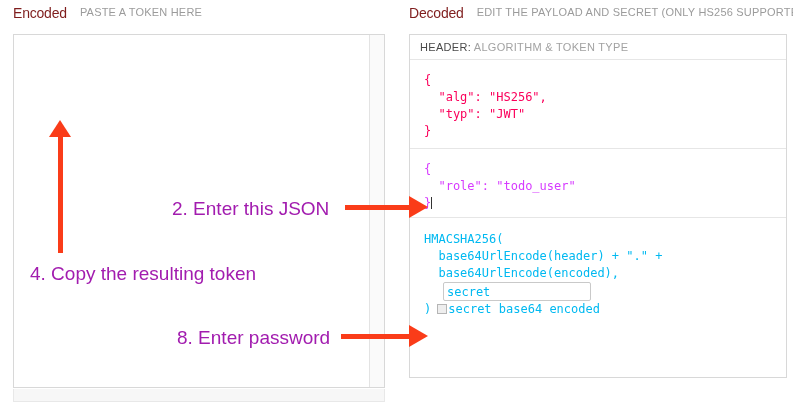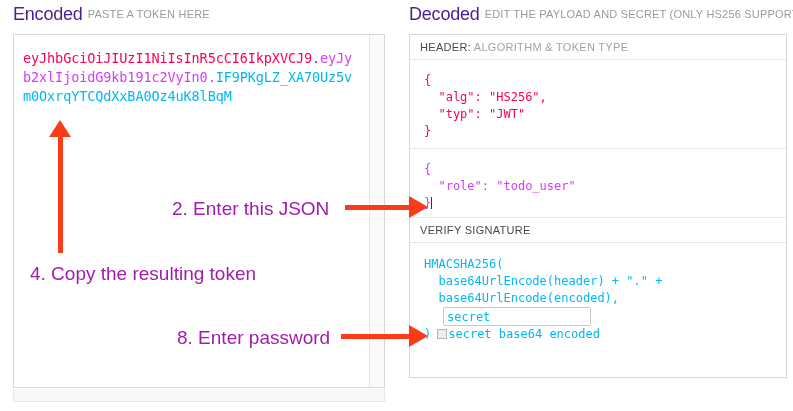--- a/index.html
+++ b/index.html
@@ -15,30 +15,30 @@
     font-family: "Liberation Sans", sans-serif;
     -webkit-font-smoothing: antialiased;
   }
 
   
   .col-heading {
     position: absolute;
     white-space: nowrap;
   }
   .col-heading .title {
-    font-size: 18px;
+    font-size: 14px;
     font-weight: 400;
-    color: #4c1d95;
+    color: #7f1d1d;
     letter-spacing: -0.2px;
   }
   .col-heading .subtitle {
     font-size: 11px;
     color: #9b9b9b;
     letter-spacing: 0.2px;
-    margin-left: 5px;
+    margin-left: 13px;
     position: relative;
     top: -2px;
   }
 
   
   #encoded-panel {
     position: absolute;
     left: 13px;
     top: 34px;
     width: 372px;
@@ -191,23 +191,20 @@
   }
 </style>
 </head>
 <body>
 
 <div class="col-heading" style="left:13px; top:4px;">
   <span class="title">Encoded</span><span class="subtitle">PASTE A TOKEN HERE</span>
 </div>
 
 <div id="encoded-panel">
-  <div id="token-text">
-    <span class="seg-header">eyJhbGciOiJIUzI1NiIsInR5cCI6IkpXVCJ9</span><span class="seg-dot">.</span><span class="seg-payload">eyJyb2xlIjoidG9kb191c2VyIn0</span><span class="seg-dot seg-payload">.</span><span class="seg-sig">IF9PKgLZ_XA70Uz5vm0OxrqYTCQdXxBA0Oz4uK8lBqM</span>
-  </div>
   <div id="encoded-vscroll"></div>
 </div>
 <div id="encoded-hscroll"></div>
 
 <div class="col-heading" style="left:409px; top:4px;">
   <span class="title">Decoded</span><span class="subtitle">EDIT THE PAYLOAD AND SECRET (ONLY HS256 SUPPORTED)</span>
 </div>
 
 <div id="decoded-panel">
 
@@ -217,23 +214,20 @@
   </div>
   <div class="sect-body" id="header-body">{
   "alg": "HS256",
   "typ": "JWT"
 }</div>
 
   <div class="sect-body" id="payload-body"><span>{
   "role": "todo_user"
 }</span><span class="caret"></span></div>
 
-  <div class="sect-head">
-    <span class="lbl">VERIFY SIGNATURE</span>
-  </div>
   <div class="sect-body" id="sig-body"><span>HMACSHA256(</span>
 <span>  base64UrlEncode(header) + "." +</span>
 <span>  base64UrlEncode(encoded),</span>
 <span id="secret-line"><input id="secret-input" type="text" value="secret" style=""></span>
 <span id="sig-close-line"><span>)</span><span id="b64-checkbox"></span><span>secret base64 encoded</span></span></div>
 </div>
 
 <div class="anno-text" style="left:30px; top:263px;">4. Copy the resulting token</div>
 <div class="anno-line" style="left:58px; top:135px; width:5px; height:118px;"></div>
 <div class="anno-arrow-up" style="left:49px; top:120px;"></div>

